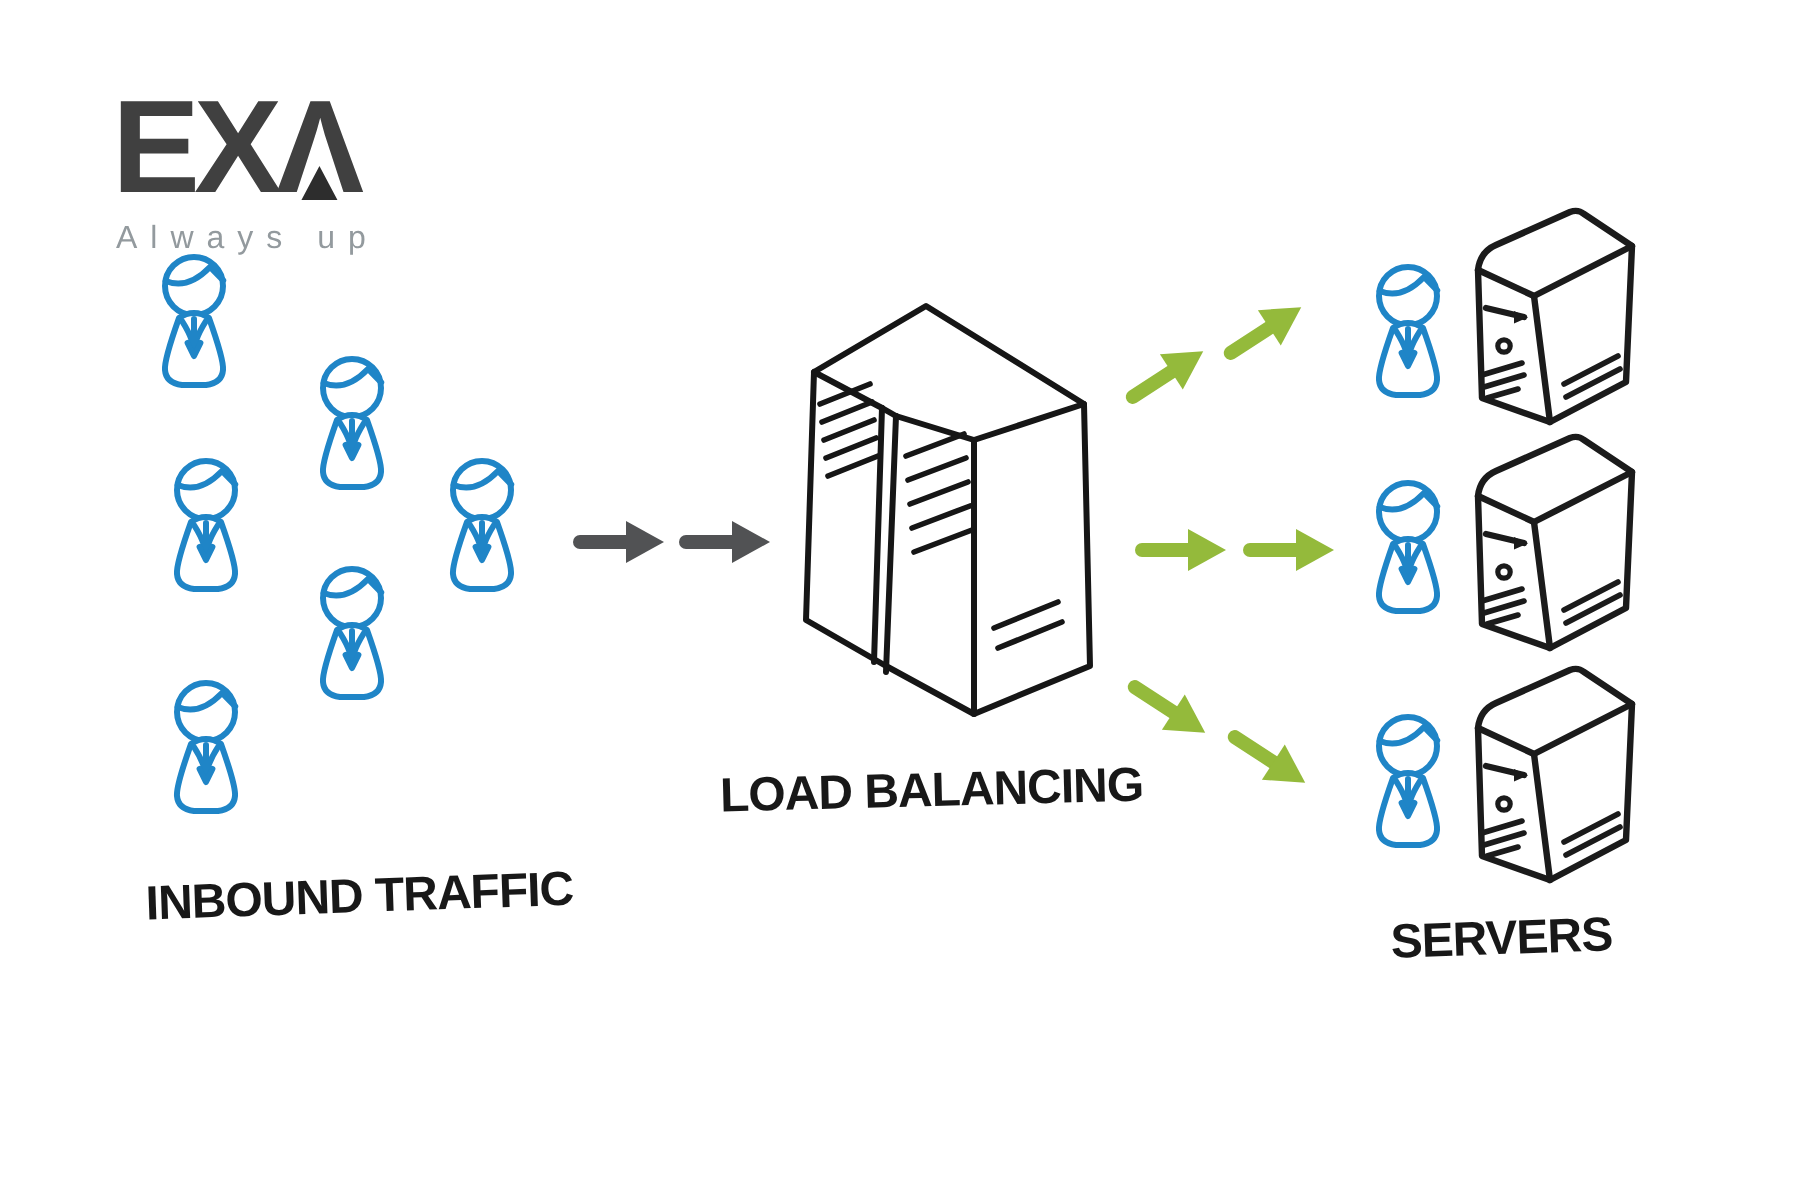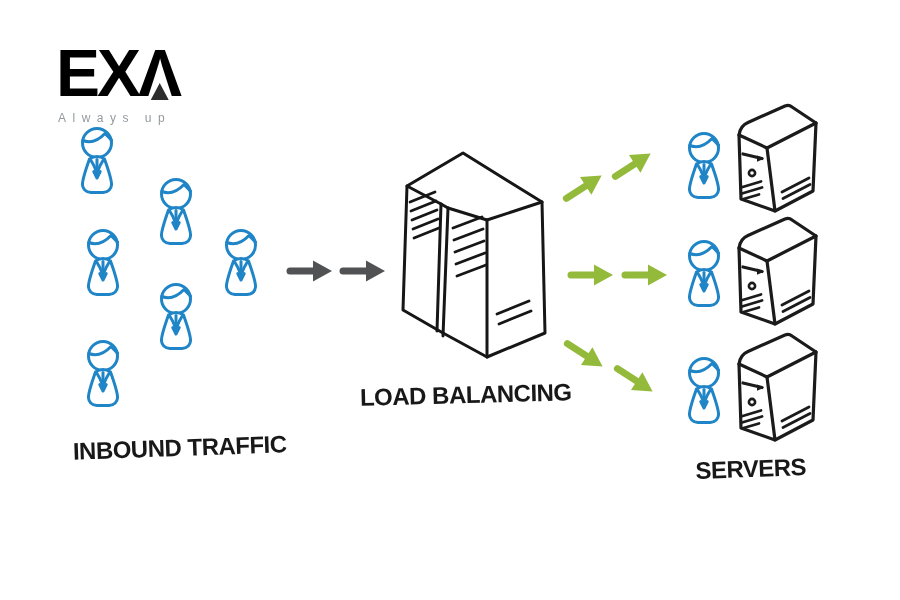--- a/index.html
+++ b/index.html
@@ -3,31 +3,31 @@
 <meta charset="utf-8">
 <style>
   html,body{margin:0;padding:0;background:#f4f4f4;}
   .canvas{
     position:relative;width:900px;height:600px;background:#ffffff;overflow:hidden;
     font-family:"Liberation Sans",sans-serif;
   }
   
   .logo{position:absolute;left:56px;top:40px;}
   .logo-text{
-    font-weight:bold;font-size:66px;line-height:1;color:#000000;
+    font-weight:bold;font-size:66px;line-height:1;color:#404040;
     letter-spacing:-3px;display:flex;align-items:flex-end;
   }
   .logo-a{position:relative;display:inline-block;}
   .logo-a-tri{
     position:absolute;left:50%;bottom:6px;transform:translateX(-46%);
     width:0;height:0;border-left:9px solid transparent;border-right:9px solid transparent;
     border-bottom:17px solid #2d2d2d;
   }
   .tagline{
-    margin-top:5px;margin-left:2px;font-size:12px;color:#939a9e;
+    margin-top:5px;margin-left:2px;font-size:16px;color:#939a9e;
     letter-spacing:6.5px;font-weight:400;
   }
   
   svg{position:absolute;left:0;top:0;}
   .hand{
     font-family:"Liberation Sans",sans-serif;font-weight:700;font-size:24px;
     fill:#181818;letter-spacing:-0.5px;
   }
 </style>
 </head>

